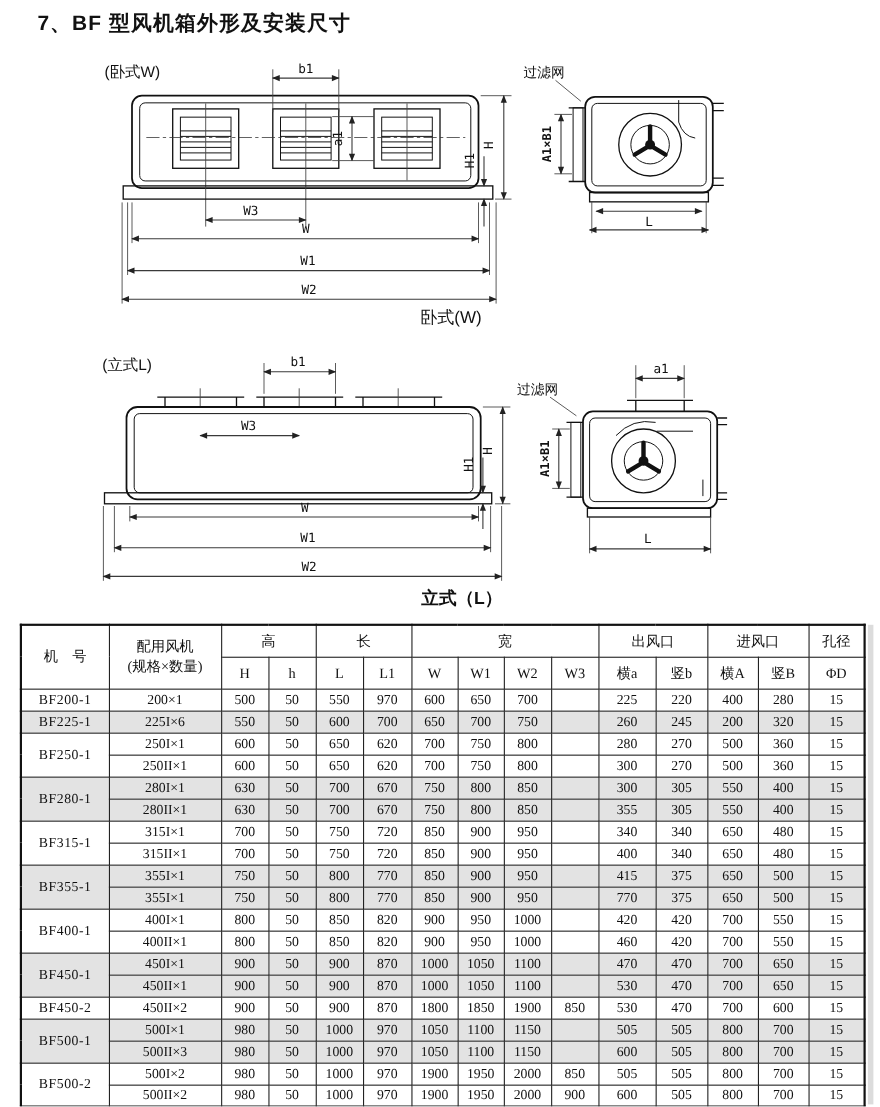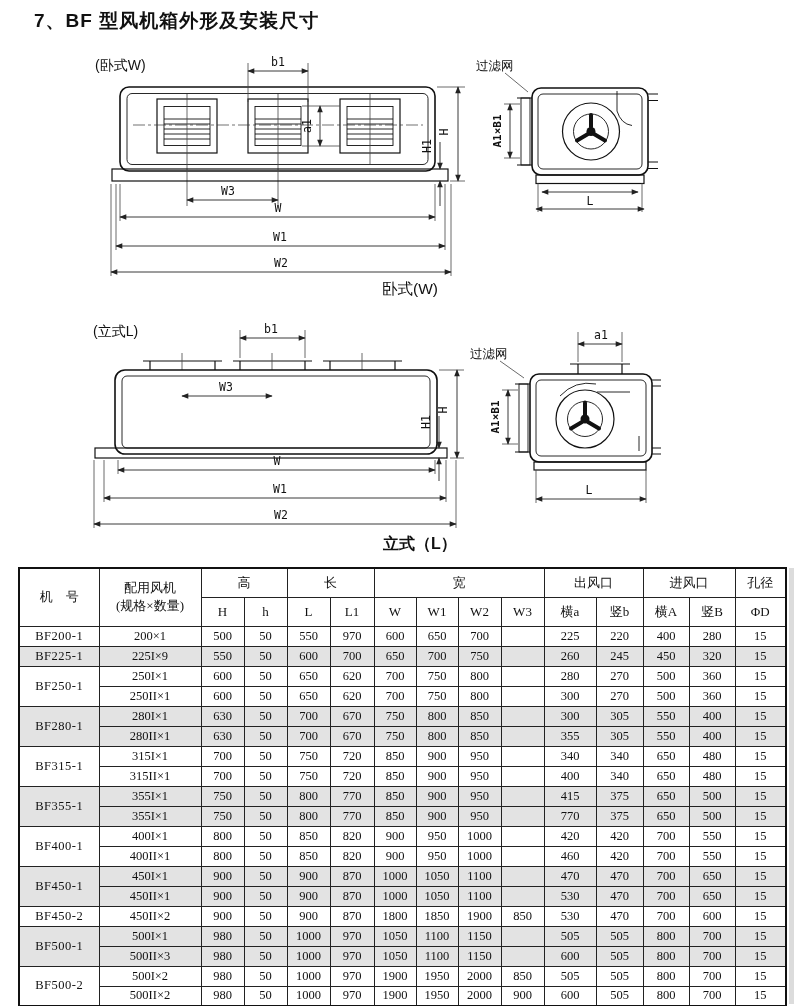--- a/index.html
+++ b/index.html
@@ -314,32 +314,32 @@
           <td>700</td>
           <td></td>
           <td>225</td>
           <td>220</td>
           <td>400</td>
           <td>280</td>
           <td>15</td>
         </tr>
         <tr class="shaded">
           <td rowspan="1" class="model">BF225-1</td>
-          <td>225I×9</td>
+          <td>225I×6</td>
           <td>550</td>
           <td>50</td>
           <td>600</td>
           <td>700</td>
           <td>650</td>
           <td>700</td>
           <td>750</td>
           <td></td>
           <td>260</td>
           <td>245</td>
-          <td>450</td>
+          <td>200</td>
           <td>320</td>
           <td>15</td>
         </tr>
         <tr>
           <td rowspan="2" class="model">BF250-1</td>
           <td>250I×1</td>
           <td>600</td>
           <td>50</td>
           <td>650</td>
           <td>620</td>

